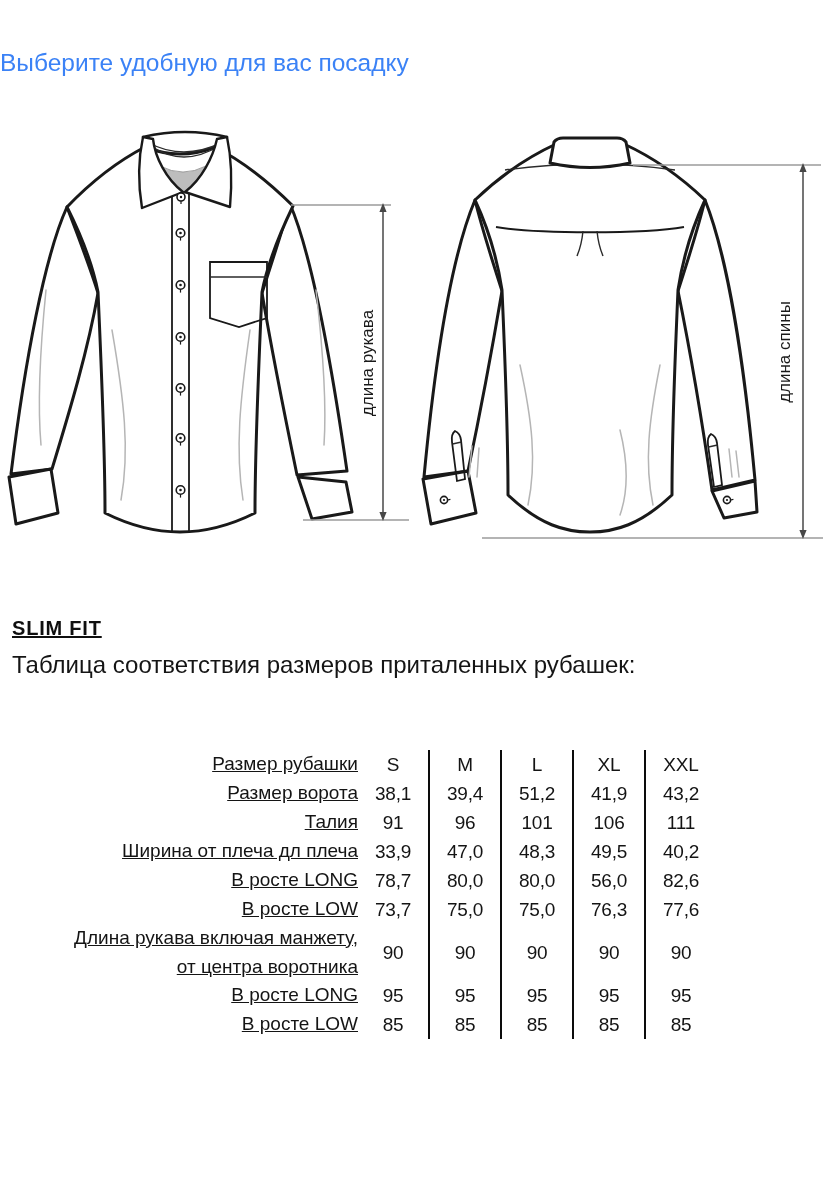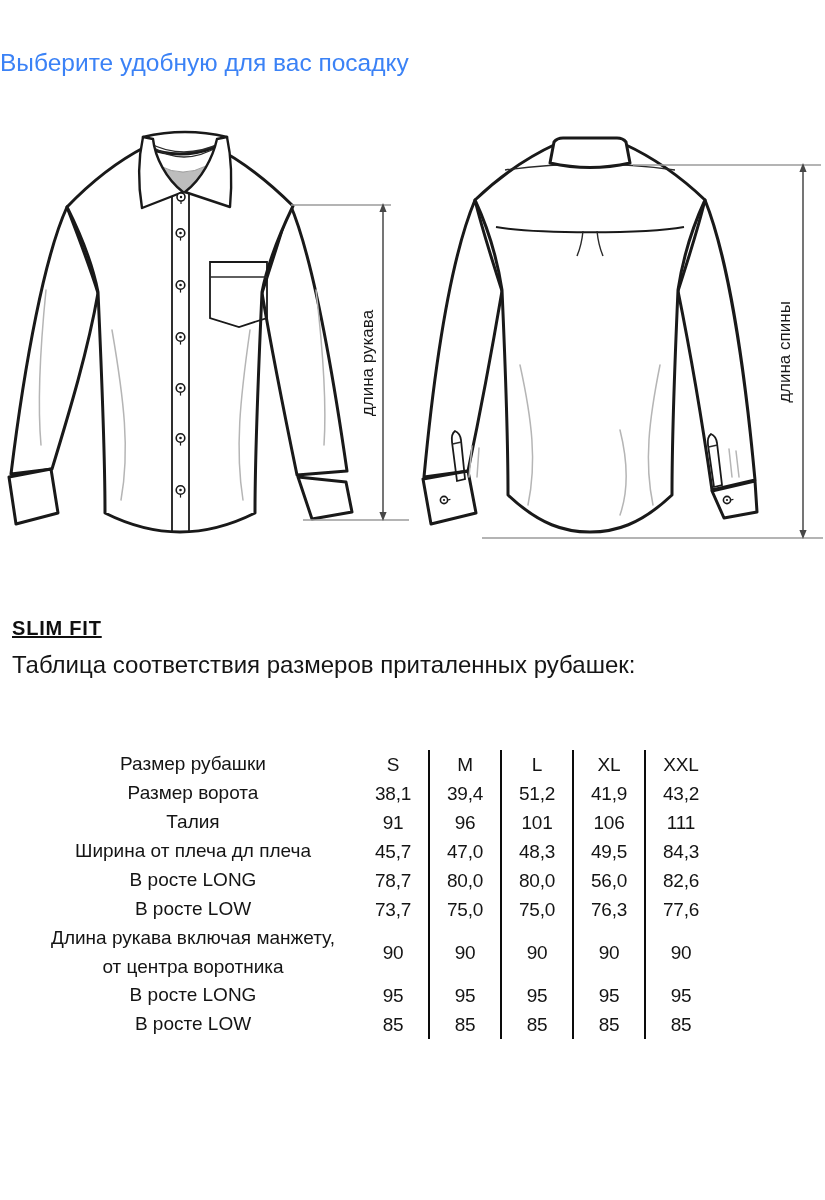--- a/index.html
+++ b/index.html
@@ -7,21 +7,21 @@
         font-family:"Liberation Sans",sans-serif;color:#111;}
   .title{position:absolute;top:47px;left:0;right:0;
          font-size:24.5px;line-height:32px;color:#3b82f6;}
   .diagram-svg{position:absolute;top:0;left:0;}
   .fit-heading{position:absolute;top:617px;left:12px;font-size:20px;font-weight:700;
                letter-spacing:0.8px;color:#0f0f0f;text-decoration:underline;}
   .subtitle{position:absolute;top:651px;left:12px;font-size:24px;color:#151515;}
   .size-table{position:absolute;top:750px;left:28px;border-collapse:collapse;
               font-size:19px;color:#141414;}
   .size-table td{padding:0;height:29px;vertical-align:middle;}
-  .size-table td.label{width:330px;text-align:center;white-space:pre-line;line-height:1.5;}
+  .size-table td.label{width:330px;text-align:right;white-space:pre-line;line-height:1.5;text-decoration:underline;}
   .size-table td.val{width:70px;text-align:center;letter-spacing:-0.2px;}
   .size-table td.val + td.val{border-left:2px solid #0c0c0c;}
   
   .ln{fill:#fff;stroke:#191919;stroke-width:3;stroke-linejoin:round;}
   .ln2{fill:#fff;stroke:#191919;stroke-width:2.4;stroke-linejoin:round;}
   .arc{fill:none;stroke:#191919;stroke-width:2.6;stroke-linecap:round;}
   .thin{fill:none;stroke:#2a2a2a;stroke-width:1.4;}
   .thin2{fill:none;stroke:#191919;stroke-width:1.8;}
   .fold{fill:none;stroke:#b5b5b5;stroke-width:1.5;stroke-linecap:round;}
   .leader{stroke:#9b9b9b;stroke-width:1.7;}
@@ -196,25 +196,25 @@
         <tr>
           <td class="label">Талия</td>
           <td class="val">91</td>
           <td class="val">96</td>
           <td class="val">101</td>
           <td class="val">106</td>
           <td class="val">111</td>
         </tr>
         <tr>
           <td class="label">Ширина от плеча дл плеча</td>
-          <td class="val">45,7</td>
+          <td class="val">33,9</td>
           <td class="val">47,0</td>
           <td class="val">48,3</td>
           <td class="val">49,5</td>
-          <td class="val">84,3</td>
+          <td class="val">40,2</td>
         </tr>
         <tr>
           <td class="label">В росте LONG</td>
           <td class="val">78,7</td>
           <td class="val">80,0</td>
           <td class="val">80,0</td>
           <td class="val">56,0</td>
           <td class="val">82,6</td>
         </tr>
         <tr>

